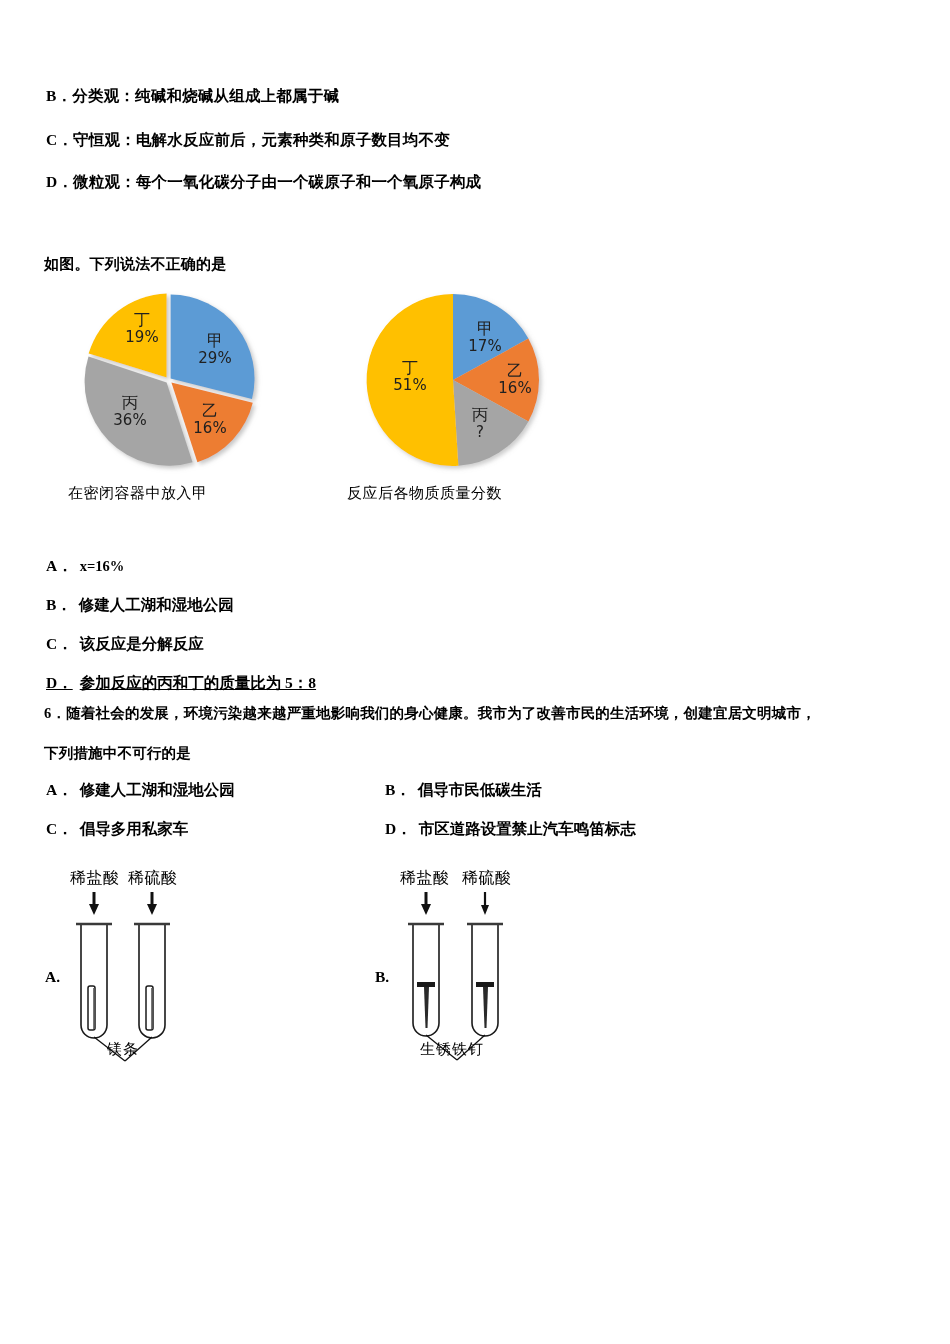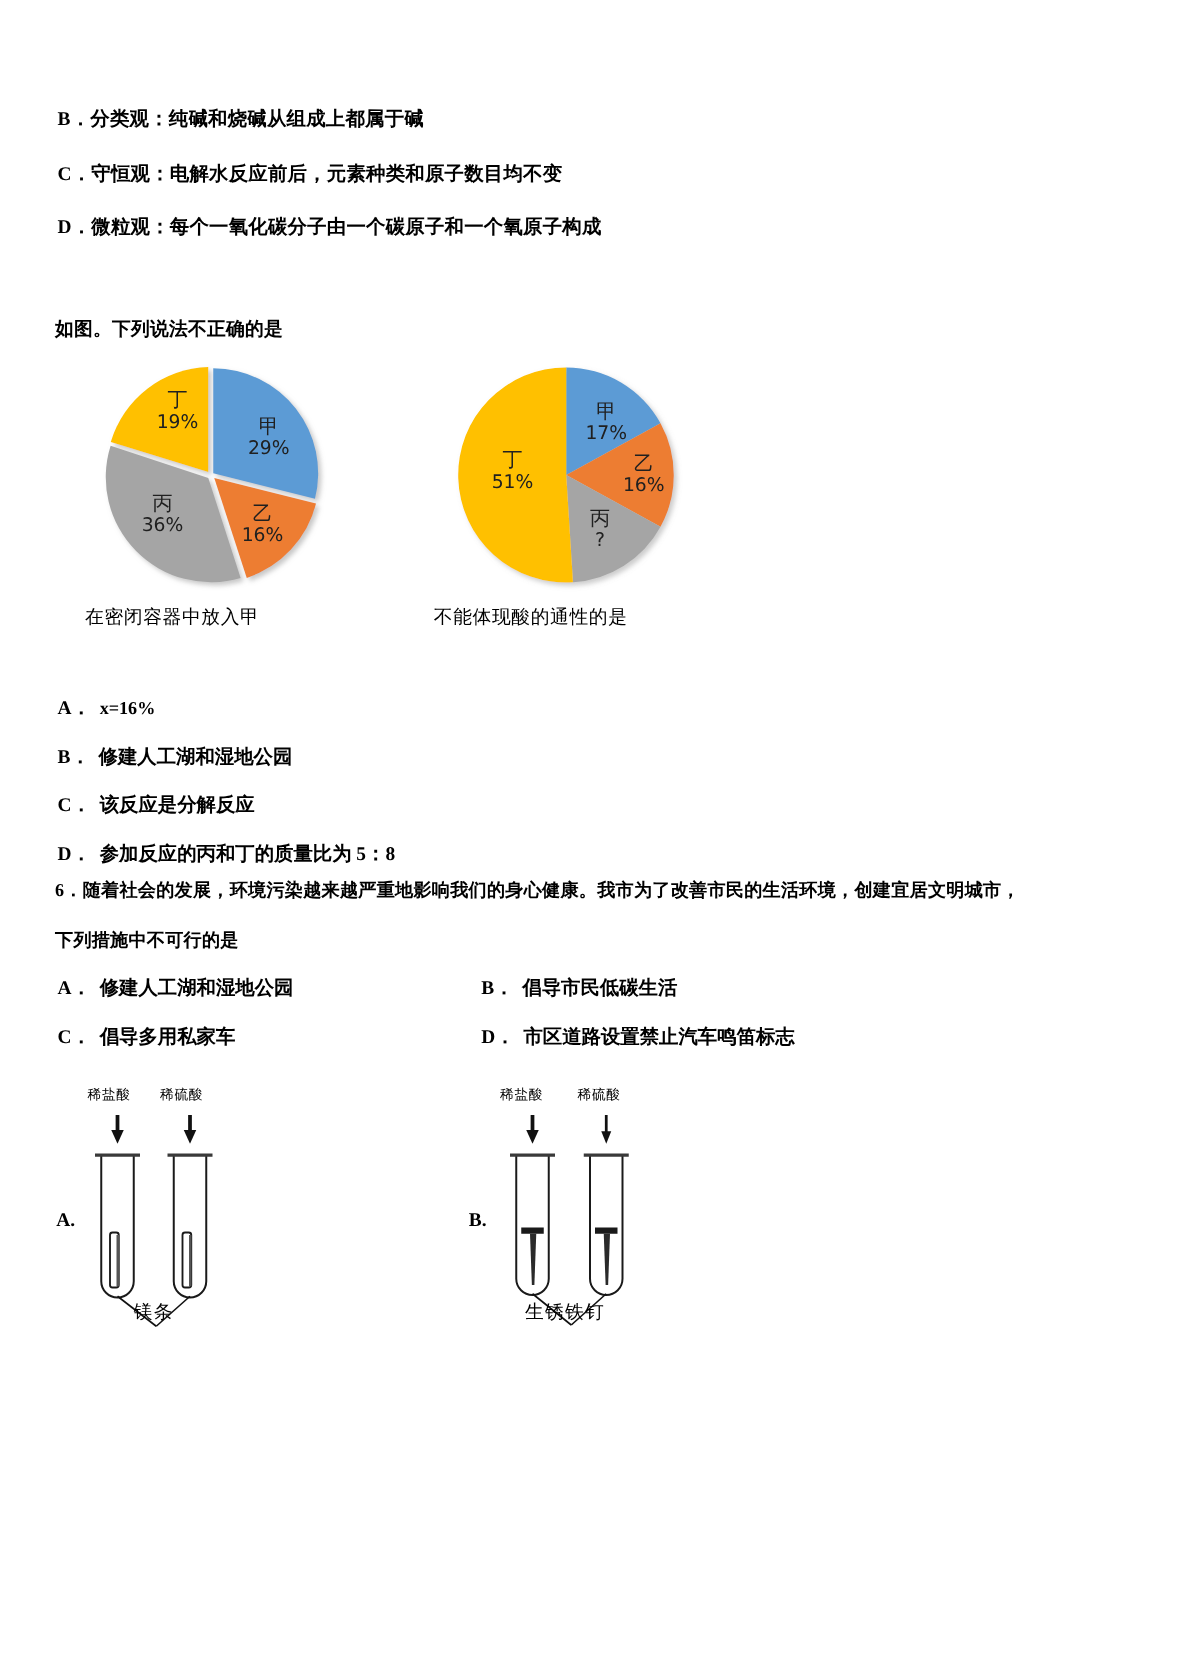--- a/index.html
+++ b/index.html
@@ -64,21 +64,21 @@
   
   .fig { position: absolute; }
   .fig-letter {
     position: absolute;
     font-size: 15.5px;
     font-weight: bold;
     font-family: "Liberation Serif", "DejaVu Serif", serif;
   }
   .reagent-label {
     position: absolute;
-    font-size: 11px;
+    font-size: 16px;
     font-family: Liberation Serif, serif;
     white-space: nowrap;
     letter-spacing: 0.5px;
   }
   .sample-label {
     position: absolute;
     font-size: 15px;
     font-family: Liberation Sans, sans-serif;
     white-space: nowrap;
     letter-spacing: 1px;
@@ -172,33 +172,33 @@
       </div>
       <div class="slice-label" style="left:105px; top:124px; width:40px;">
         <span class="nm">丙</span>
         <span class="pc">?</span>
       </div>
       <div class="slice-label" style="left:28px; top:77px; width:54px;">
         <span class="nm">丁</span>
         <span class="pc">51%</span>
       </div>
     </div>
-    <div class="pie-caption" style="left:-8px; top:202px;">不能体现酸的通性的是</div>
+    <div class="pie-caption" style="left:-8px; top:202px;">反应后各物质质量分数</div>
   </div>
 
   <div class="optrow" style="left:46px; top:556px;">
     <span class="opt-letter">A．</span><span class="bold" style="font-size:14.5px;">x=16%</span>
   </div>
   <div class="optrow" style="left:46px; top:595px;">
     <span class="opt-letter">B．</span><span class="bold">修建人工湖和湿地公园</span>
   </div>
   <div class="optrow" style="left:46px; top:634px;">
     <span class="opt-letter">C．</span><span class="bold">该反应是分解反应</span>
   </div>
-  <div class="optrow" style="left:46px; top:673px;">
+  <div class="optrow" style="left:46px; top:673px;text-decoration:underline;">
     <span class="opt-letter">D．</span><span class="bold">参加反应的丙和丁的质量比为 5：8</span>
   </div>
 
   <div class="qline bold" style="left:44px; top:704px; font-size:14.5px;">6．随着社会的发展，环境污染越来越严重地影响我们的身心健康。我市为了改善市民的生活环境，创建宜居文明城市，</div>
   <div class="qline bold" style="left:44px; top:744px; font-size:14.5px;">下列措施中不可行的是</div>
 
   <div class="optrow" style="left:46px; top:780px;">
     <span class="opt-letter">A．</span><span class="bold">修建人工湖和湿地公园</span>
   </div>
   <div class="optrow" style="left:385px; top:780px;">

